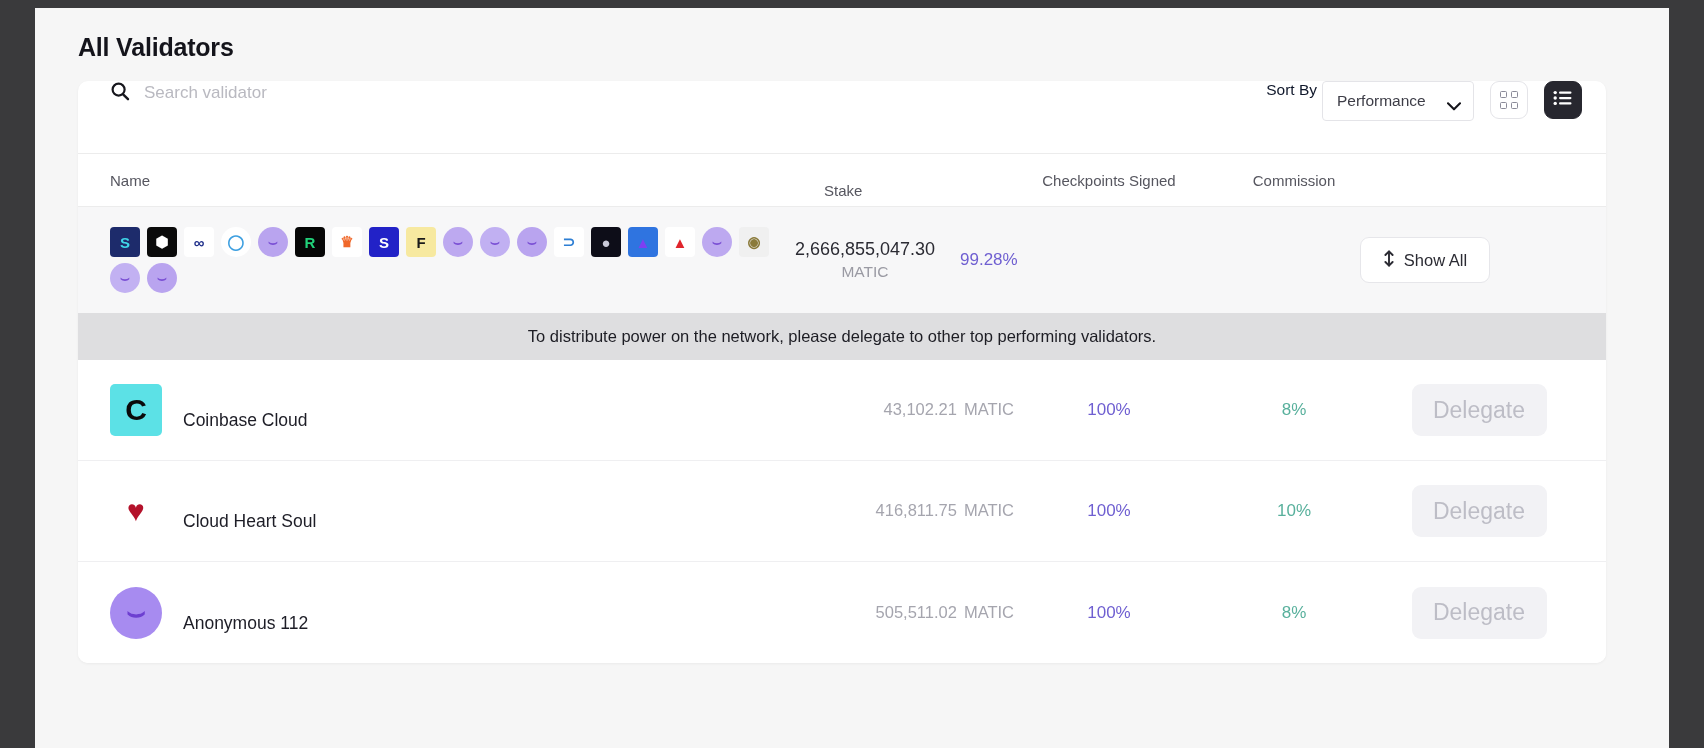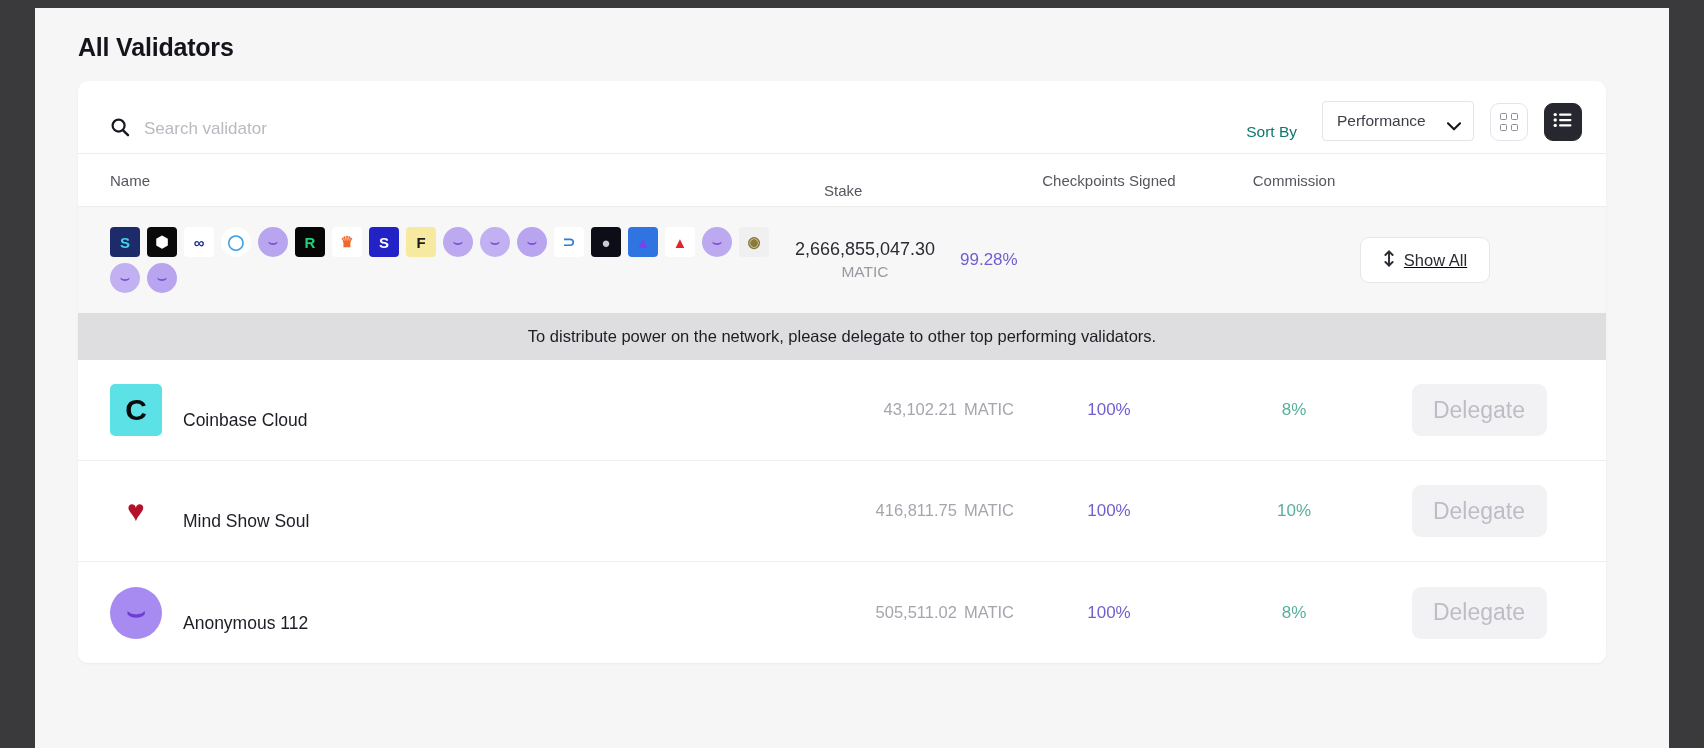--- a/index.html
+++ b/index.html
@@ -30,21 +30,21 @@
     background: #ffffff;
     border-radius: 10px;
     box-shadow: 0 1px 3px rgba(0,0,0,0.05);
     overflow: hidden;
   }
   
   .toolbar {
     position: relative;
     height: 73px;
     display: flex;
-    align-items: flex-end;
+    align-items: flex-start;
     padding: 0 24px 12px 32px;
     border-bottom: 1px solid #ececec;
   }
   .search-wrap {
     display: flex;
     align-items: center;
     flex: 1;
     gap: 14px;
   }
   .search-icon { display: block; }
@@ -53,22 +53,22 @@
     font-family: "Liberation Sans", sans-serif;
     font-size: 17px;
     color: #2b2b33;
     background: transparent;
     width: 420px;
     padding: 0;
   }
   .search-input::placeholder { color: #b9b9c0; }
   .sort-label {
     font-size: 15.5px;
-    color: #0f766e;
-    margin-right: 25px;
+    color: #0f172a;
+    margin-right: 5px;
     white-space: nowrap;
   }
   .sort-select {
     display: flex;
     align-items: center;
     justify-content: space-between;
     width: 152px;
     height: 40px;
     padding: 0 12px 0 14px;
     border: 1px solid #e4e4e8;
@@ -140,21 +140,21 @@
     color: #2b2b33;
     line-height: 1.35;
   }
   .agg-stake small { display: block; font-size: 15.5px; color: #9a9aa3; }
   .agg-chk {
     width: 190px;
     font-size: 17px;
     color: #6f5fd1;
   }
   .agg-comm { width: 180px; }
-  .agg-act { width: 190px; display: flex; justify-content: center; text-decoration: underline; }
+  .agg-act { width: 190px; display: flex; justify-content: center; }
   .show-all {
     display: flex; align-items: center; gap: 9px;
     height: 46px;
     padding: 0 22px;
     border: 1px solid #e6e6ea;
     border-radius: 9px;
     background: #fff;
     font-size: 16.5px;
     color: #2b2b33;
     cursor: pointer;
@@ -324,21 +324,21 @@
           <div class="vstake"><span>43,102.21</span><span>MATIC</span></div>
           <div class="vchk">100%</div>
           <div class="vcomm">8%</div>
           <div class="vact">
             <button class="delegate">Delegate</button>
           </div>
         </div>
         <div class="vrow">
           <div class="vname">
             <div class="vlogo" style="background: rgb(255, 255, 255); color: rgb(180, 18, 43); font-size: 30px; font-weight: bold;">♥</div>
-            <div class="vlabel">Mind Show Soul</div>
+            <div class="vlabel">Cloud Heart Soul</div>
           </div>
           <div class="vstake"><span>416,811.75</span><span>MATIC</span></div>
           <div class="vchk">100%</div>
           <div class="vcomm">10%</div>
           <div class="vact">
             <button class="delegate">Delegate</button>
           </div>
         </div>
         <div class="vrow">
           <div class="vname">

